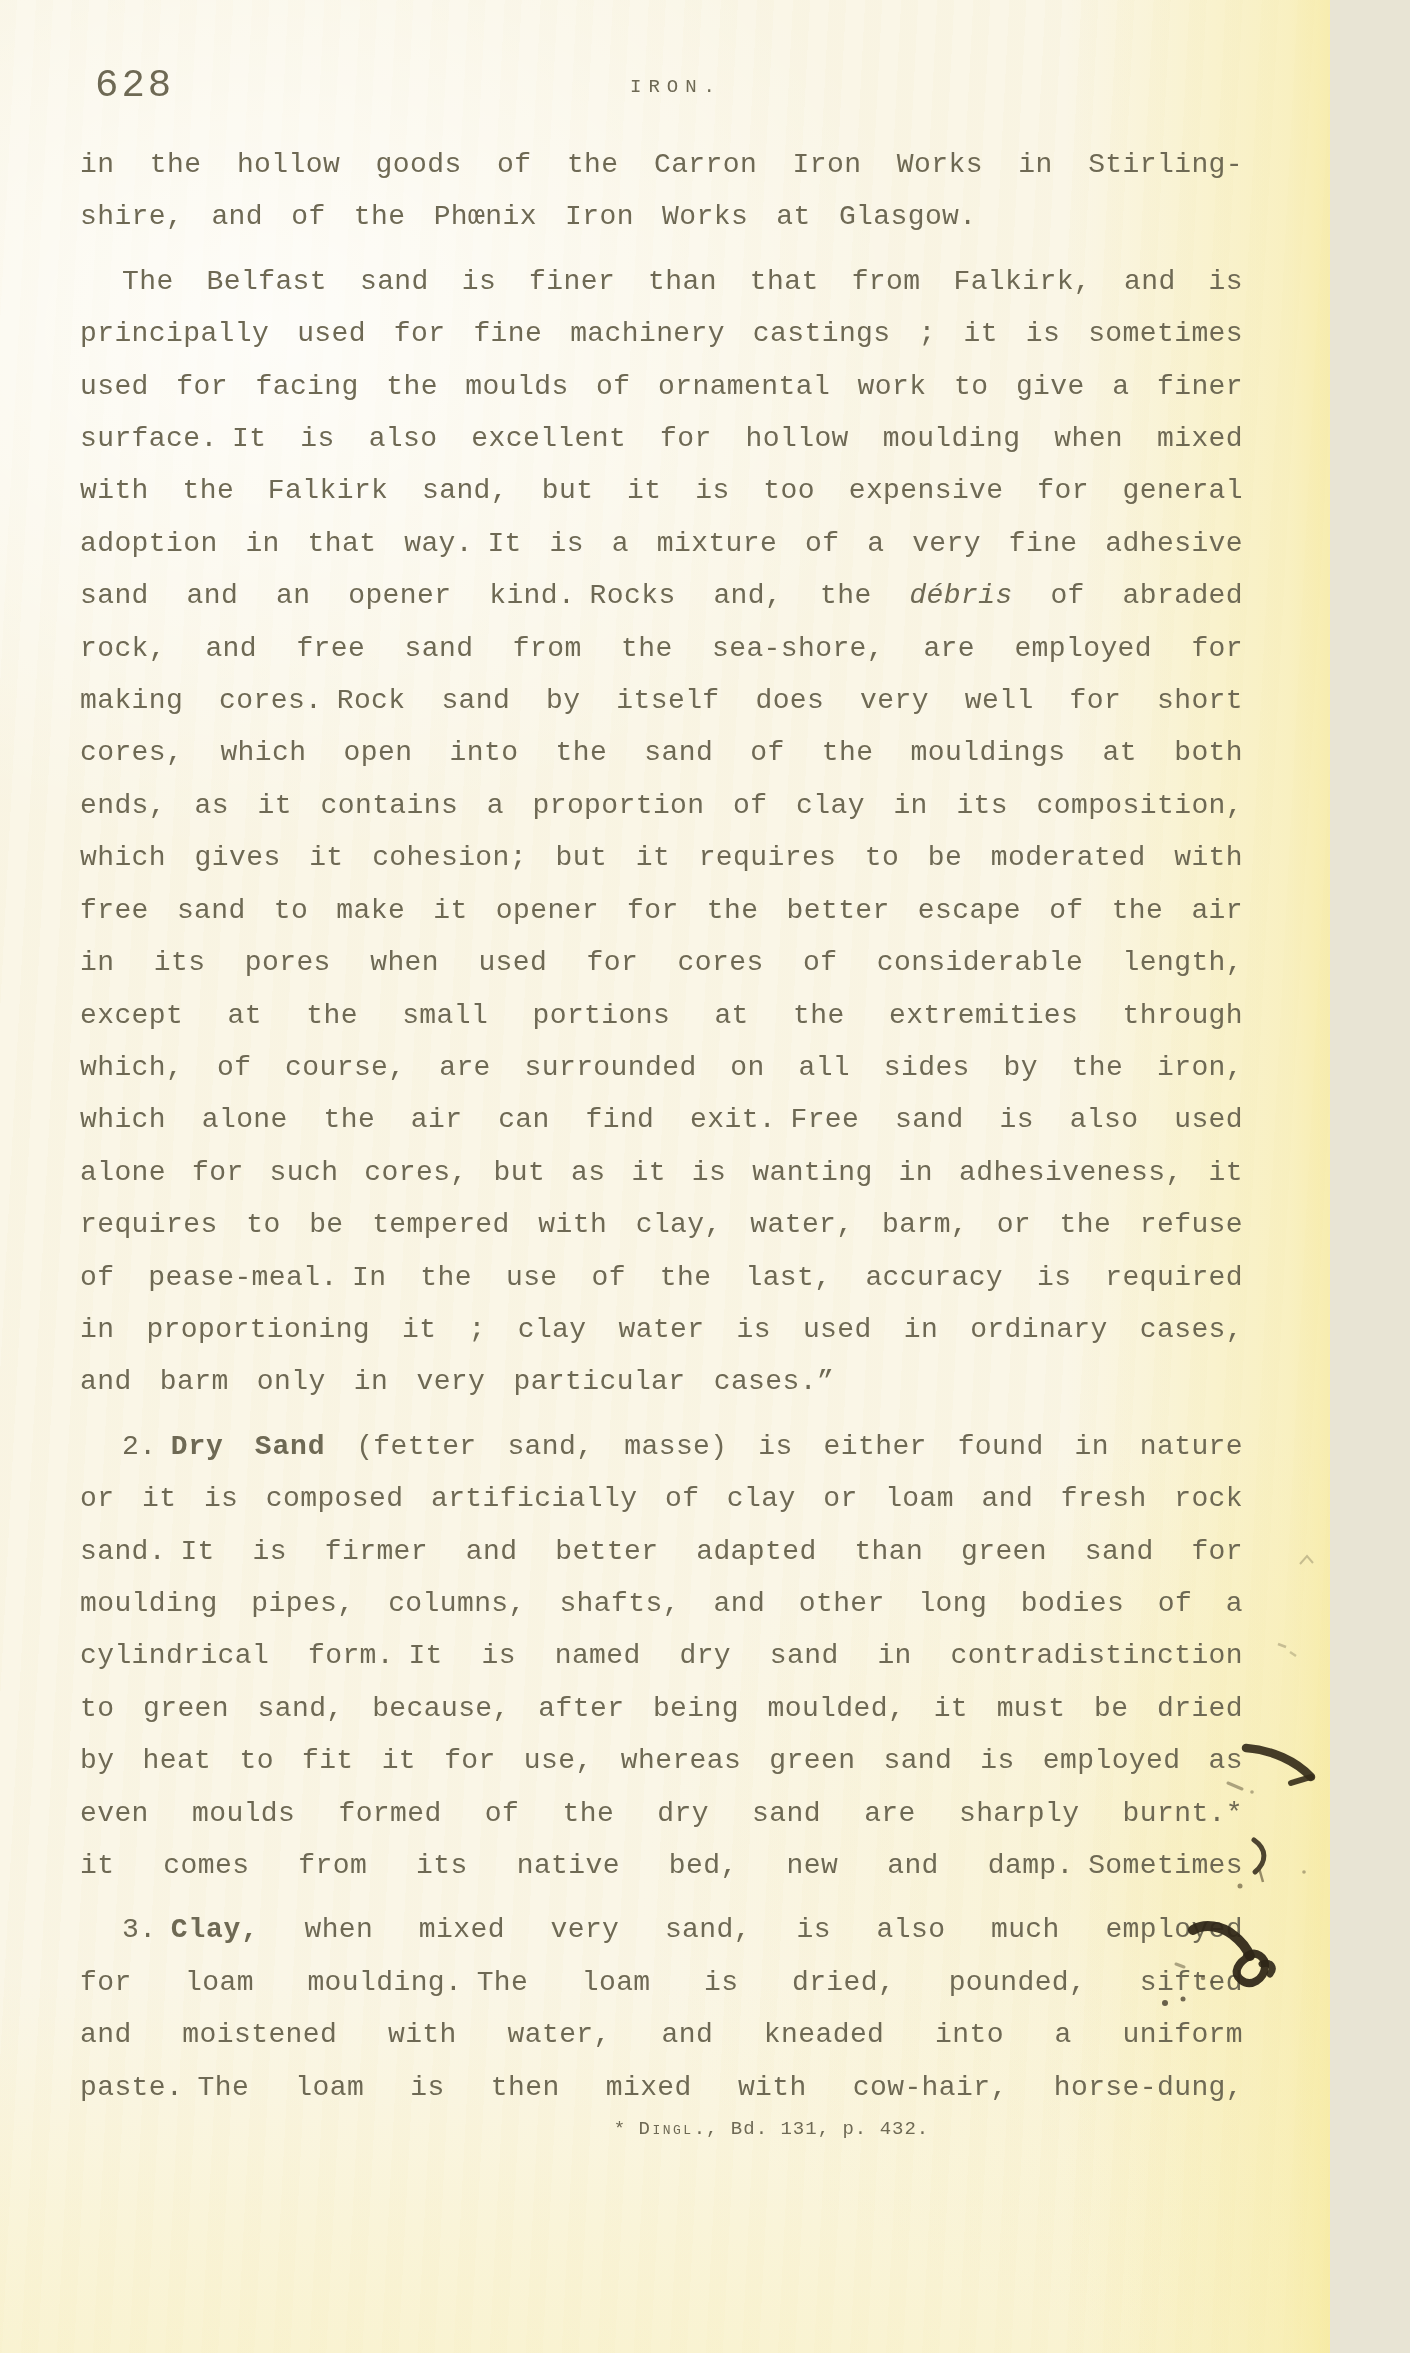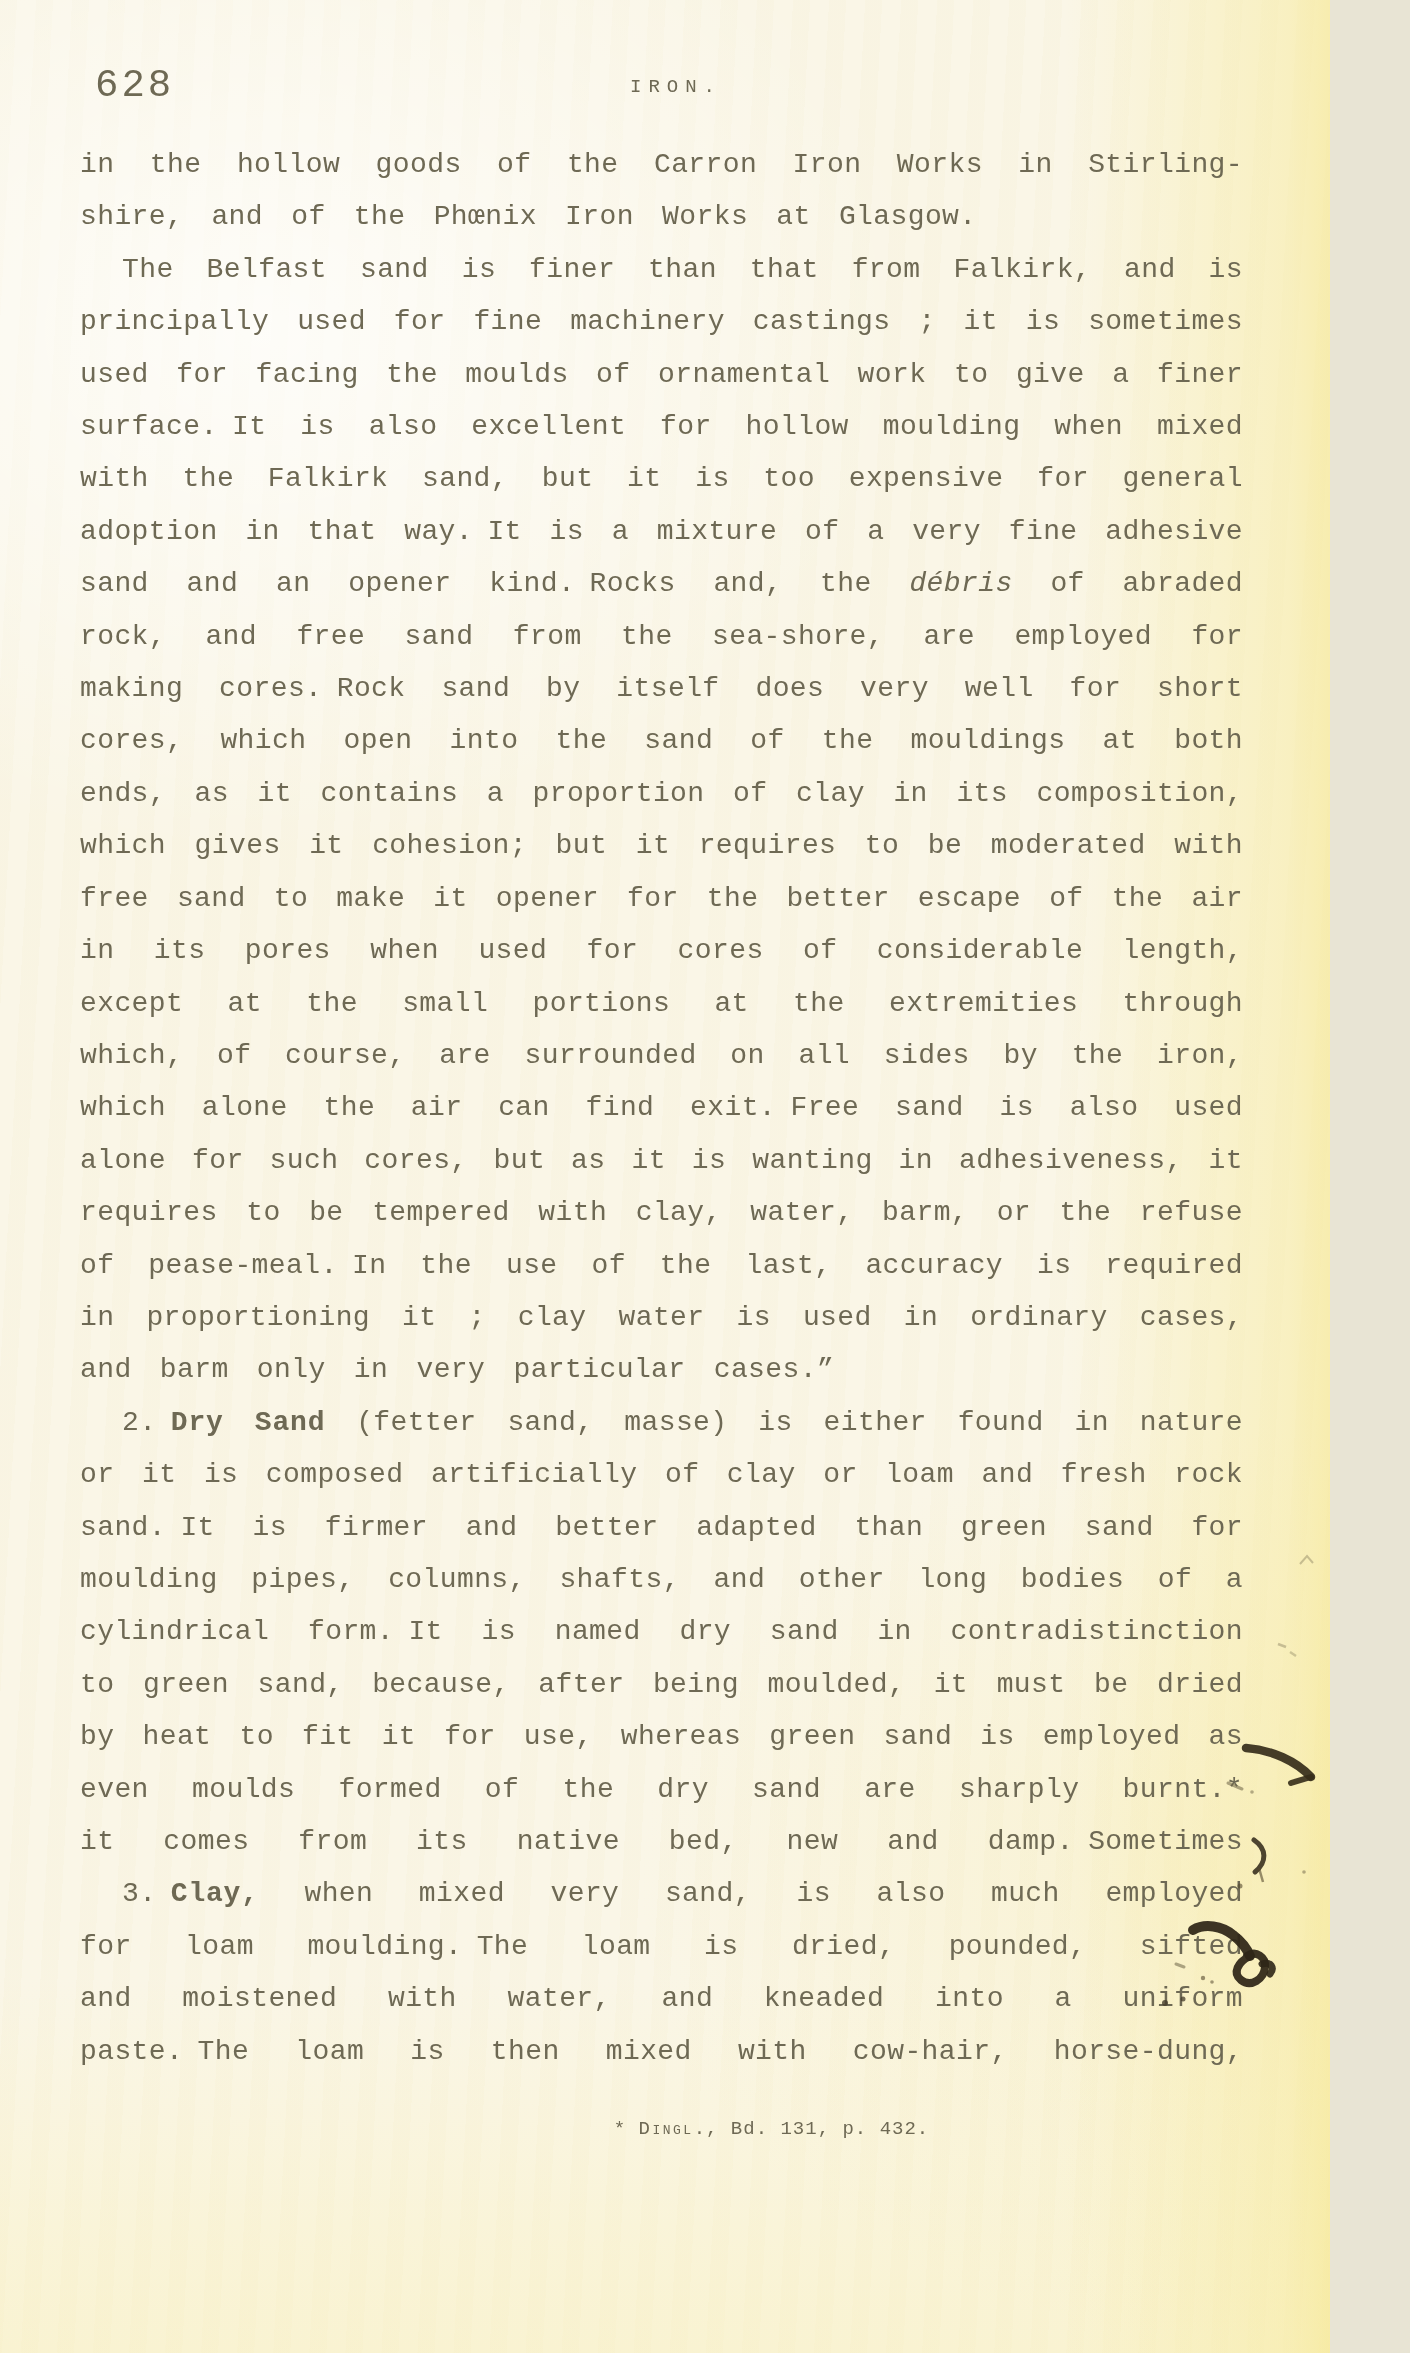--- a/index.html
+++ b/index.html
@@ -31,21 +31,21 @@
   }
   .line{
     text-align:justify;
     text-align-last:justify;
   }
   .line.ragged{
     text-align:center;
     text-align-last:left;
     word-spacing:11px;
   }
-  .line.indent{text-indent:42px;}
+  .line.indent{text-indent:42px;margin-top:12px;}
   .i{font-style:italic;}
   .b{font-weight:bold;letter-spacing:0.8px;}
   .sc{font-variant:small-caps;letter-spacing:2.5px;}
   .footnote{
     position:absolute;left:95px;top:2118px;width:1163px;
     padding-left:95px;box-sizing:content-box;
     text-align:center;font-size:19px;letter-spacing:1px;
   }
   .ink-overlay{
     position:absolute;left:0;top:0;width:1410px;height:2353px;

